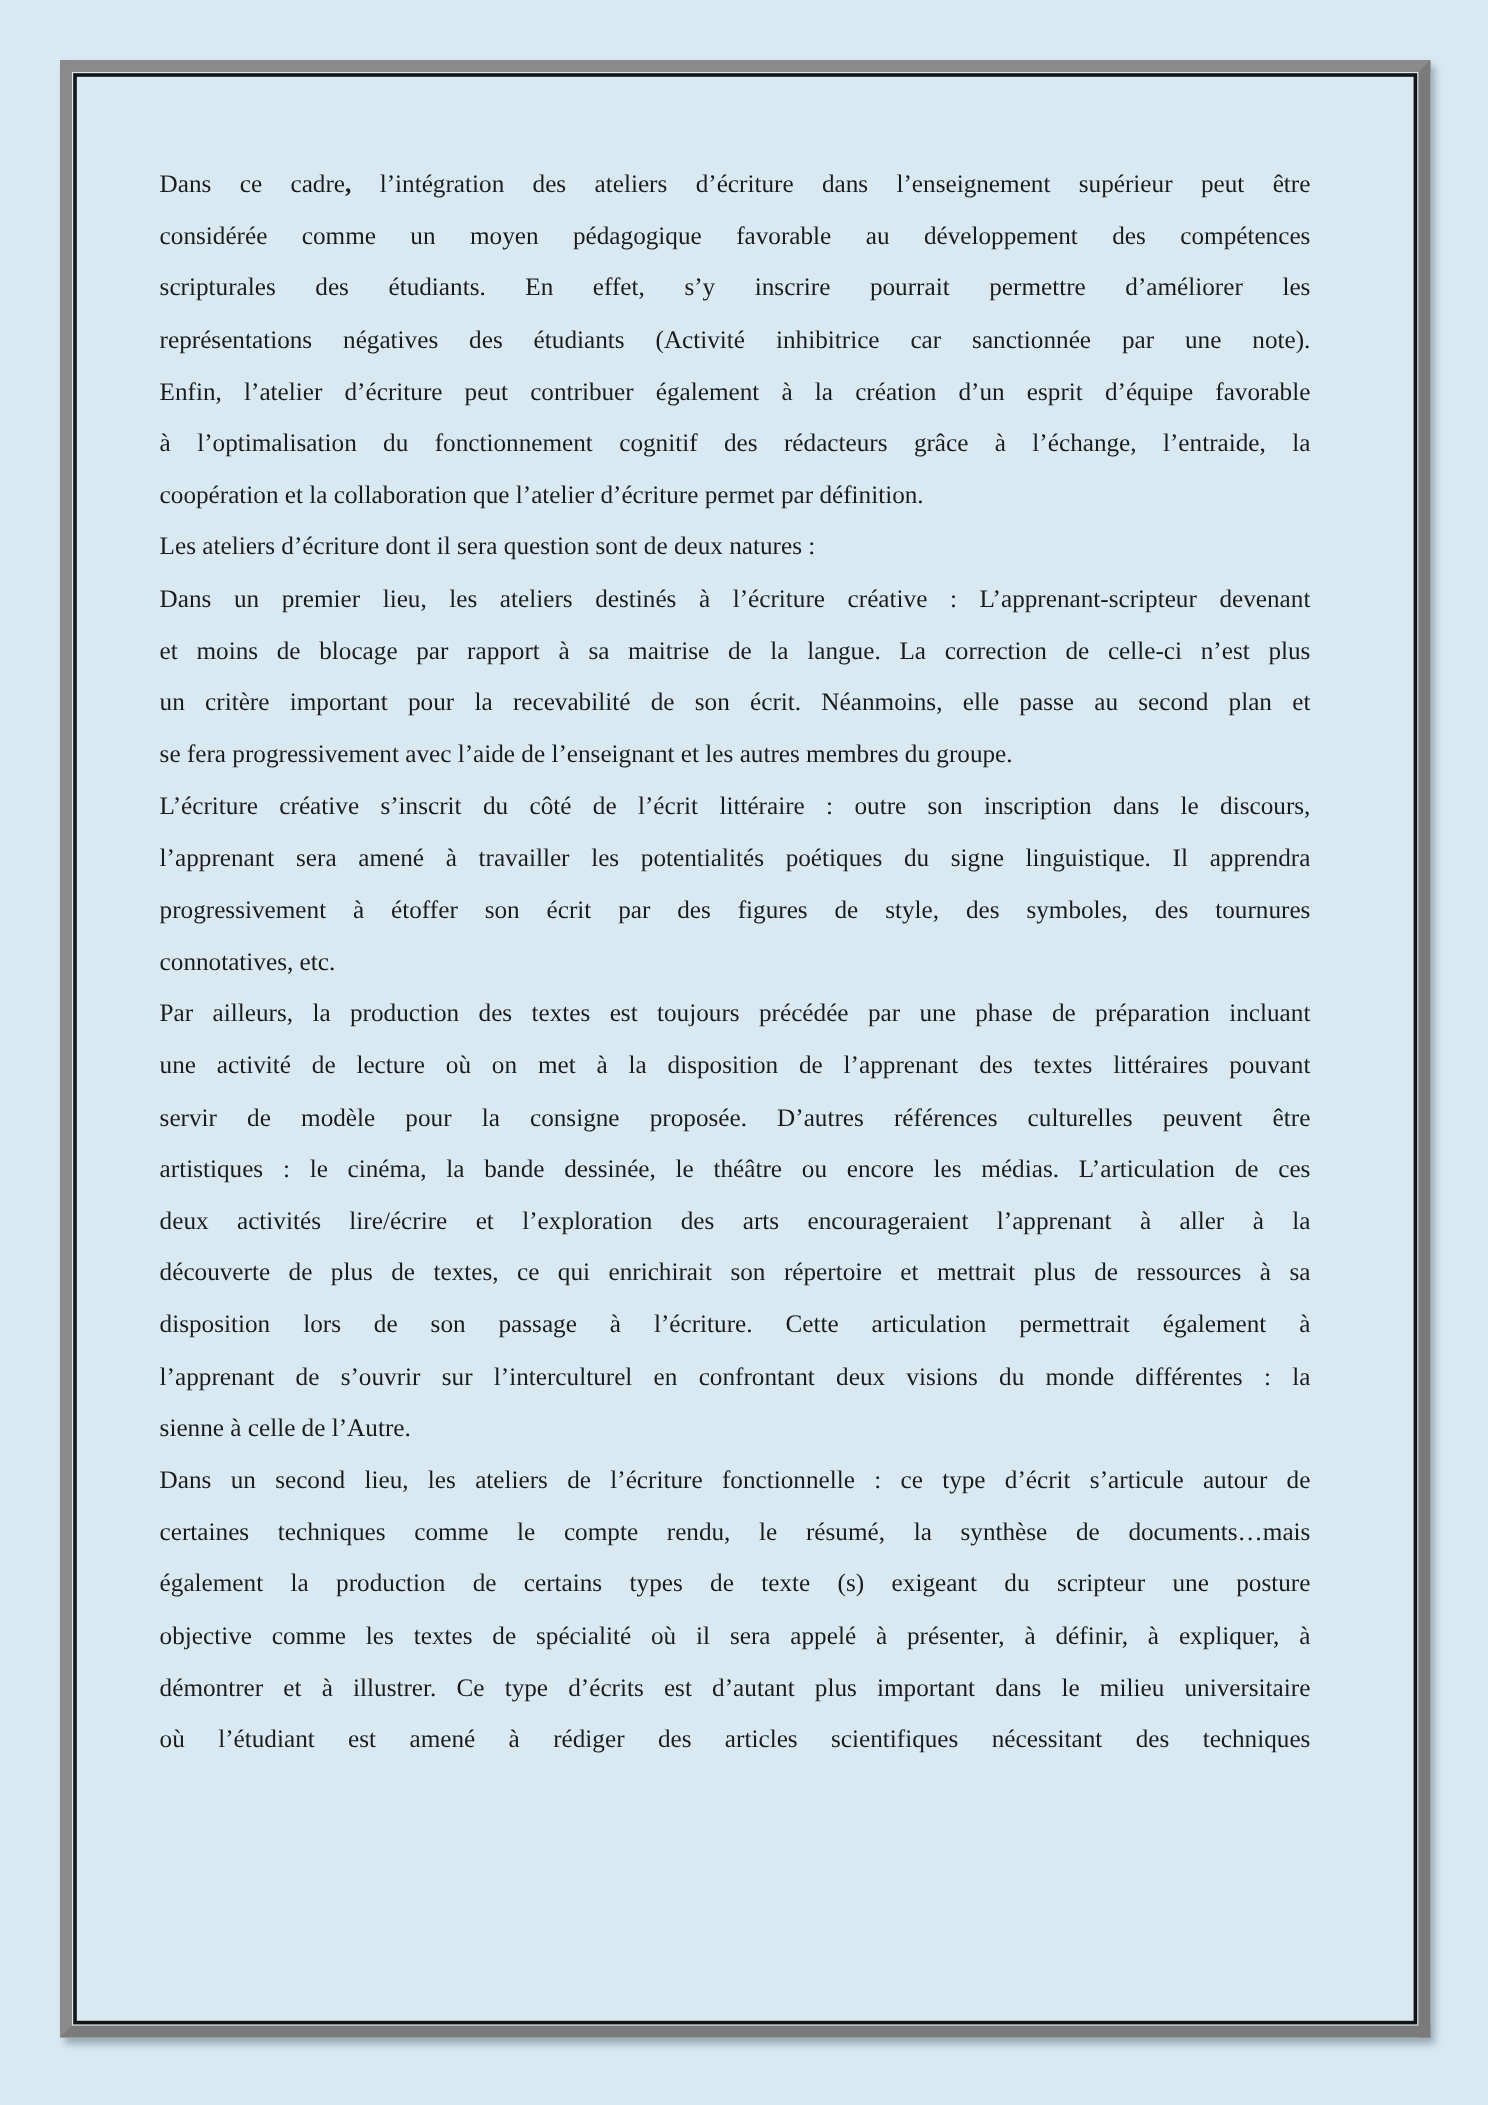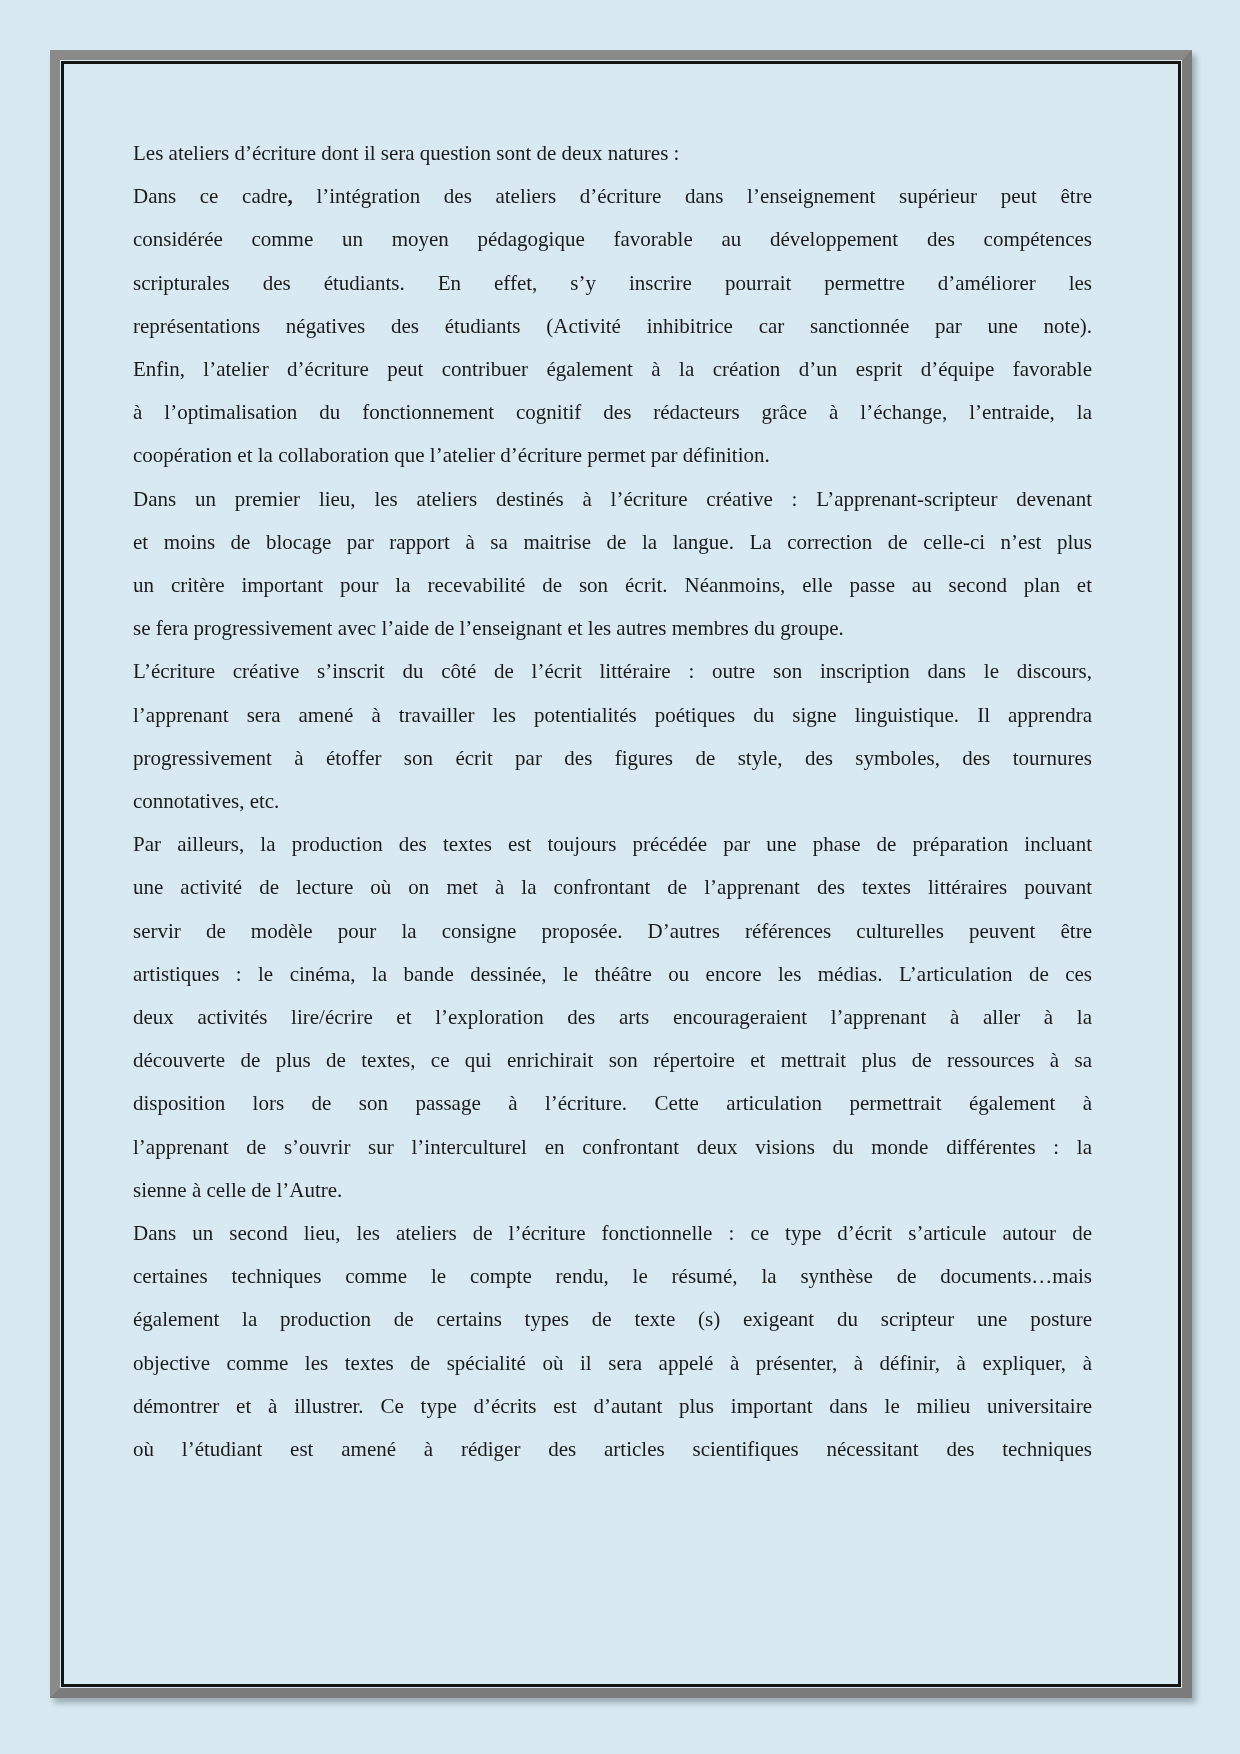--- a/index.html
+++ b/index.html
@@ -51,50 +51,50 @@
   .para { margin: 0; }
 </style>
 </head>
 <body>
 
 <div class="frame">
   <div class="frame-inner">
     <div class="doc">
 
       <div class="para">
-        <div class="ln ln-end">Les ateliers d’écriture dont il sera question sont de deux natures :</div>
-      </div>
-
-      <div class="para">
         <div class="ln"><span>Dans ce cadre</span><span class="bold">,</span><span> l’intégration des ateliers d’écriture dans l’enseignement supérieur peut être</span></div>
         <div class="ln">considérée comme un moyen pédagogique favorable au développement des compétences</div>
         <div class="ln">scripturales des étudiants. En effet, s’y inscrire pourrait permettre d’améliorer les</div>
         <div class="ln">représentations négatives des étudiants (Activité inhibitrice car sanctionnée par une note).</div>
         <div class="ln">Enfin, l’atelier d’écriture peut contribuer également à la création d’un esprit d’équipe favorable</div>
         <div class="ln">à l’optimalisation du fonctionnement cognitif des rédacteurs grâce à l’échange, l’entraide, la</div>
         <div class="ln ln-end">coopération et la collaboration que l’atelier d’écriture permet par définition.</div>
+      </div>
+
+      <div class="para">
+        <div class="ln ln-end">Les ateliers d’écriture dont il sera question sont de deux natures :</div>
       </div>
 
       <div class="para">
         <div class="ln">Dans un premier lieu, les ateliers destinés à l’écriture créative : L’apprenant-scripteur devenant</div>
         <div class="ln">et moins de blocage par rapport à sa maitrise de la langue. La correction de celle-ci n’est plus</div>
         <div class="ln">un critère important pour la recevabilité de son écrit. Néanmoins, elle passe au second plan et</div>
         <div class="ln ln-end">se fera progressivement avec l’aide de l’enseignant et les autres membres du groupe.</div>
       </div>
 
       <div class="para">
         <div class="ln">L’écriture créative s’inscrit du côté de l’écrit littéraire : outre son inscription dans le discours,</div>
         <div class="ln">l’apprenant sera amené à travailler les potentialités poétiques du signe linguistique. Il apprendra</div>
         <div class="ln">progressivement à étoffer son écrit par des figures de style, des symboles, des tournures</div>
         <div class="ln ln-end">connotatives, etc.</div>
       </div>
 
       <div class="para">
         <div class="ln">Par ailleurs, la production des textes est toujours précédée par une phase de préparation incluant</div>
-        <div class="ln">une activité de lecture où on met à la confrontant de l’apprenant des textes littéraires pouvant</div>
+        <div class="ln">une activité de lecture où on met à la disposition de l’apprenant des textes littéraires pouvant</div>
         <div class="ln">servir de modèle pour la consigne proposée. D’autres références culturelles peuvent être</div>
         <div class="ln">artistiques : le cinéma, la bande dessinée, le théâtre ou encore les médias. L’articulation de ces</div>
         <div class="ln">deux activités lire/écrire et l’exploration des arts encourageraient l’apprenant à aller à la</div>
         <div class="ln">découverte de plus de textes, ce qui enrichirait son répertoire et mettrait plus de ressources à sa</div>
         <div class="ln">disposition lors de son passage à l’écriture. Cette articulation permettrait également à</div>
         <div class="ln">l’apprenant de s’ouvrir sur l’interculturel en confrontant deux visions du monde différentes : la</div>
         <div class="ln ln-end">sienne à celle de l’Autre.</div>
       </div>
 
       <div class="para">

